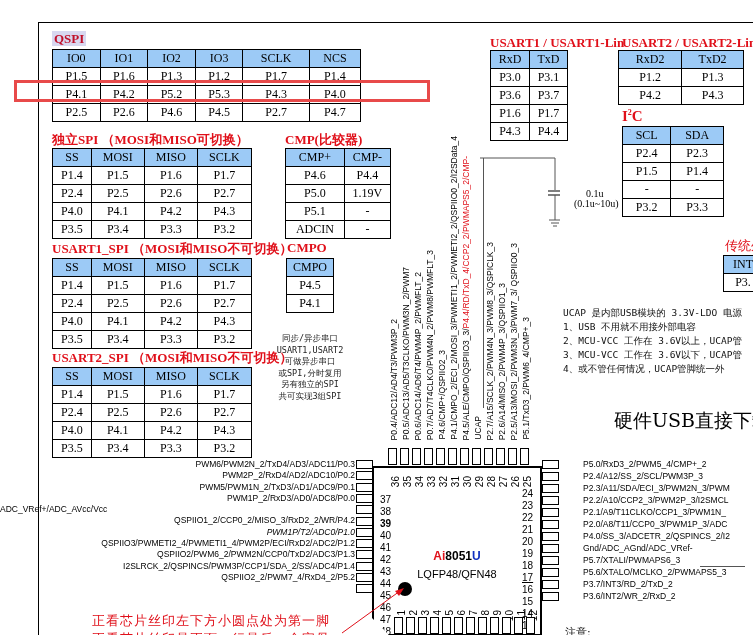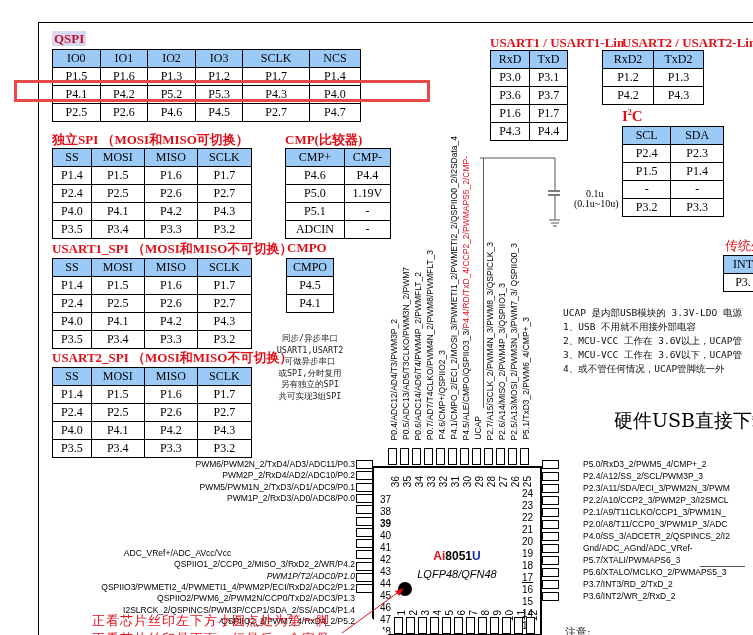--- a/index.html
+++ b/index.html
@@ -254,21 +254,21 @@
         <td>P1.7</td>
       </tr>
   <tr>
         <td>P4.3</td>
         <td>P4.4</td>
       </tr>
 </tbody>
   </table>
 
 <div class="abs title-red" style="left:622px; top:35px;">USART2 / USART2-Lin</div>
-<table class="pt" style="left:602px; top:50px; width:102px;">
+<table class="pt" style="left:618px; top:50px; width:126px;">
   <tbody>
       <tr>
         <th>RxD2</th>
         <th>TxD2</th>
       </tr>
   <tr>
         <td>P1.2</td>
         <td>P1.3</td>
       </tr>
   <tr>
@@ -427,30 +427,30 @@
     <span class="pin-num vert" style="left:72px;">7</span>
     <span class="pin-num vert" style="left:84px;">8</span>
     <span class="pin-num vert" style="left:96px;">9</span>
     <span class="pin-num vert" style="left:108px;">10</span>
     <span class="pin-num vert" style="left:120px;">11</span>
     <span class="pin-num vert" style="left:132px;">12</span>
   </div>
   <div class="abs" style="left:0; top:78px; width:166px; text-align:center;">
     <span class="chip-name" style="color:#e0101a;">Ai</span><span class="chip-name">8051</span><span class="chip-name" style="color:#1030c0;">U</span>
   </div>
-  <div class="abs chip-pkg" style="left:0; top:100px; width:166px; text-align:center;font-style:italic;">LQFP48/QFN48</div>
+  <div class="abs chip-pkg" style="left:0; top:100px; width:166px; text-align:center;">LQFP48/QFN48</div>
   <div class="abs" style="left:24px; top:114px; width:14px; height:14px; border-radius:50%; background:#000;"></div>
 </div>
 
 <div class="abs" style="left:0; top:459px; width:355px;">
   <div class="pinlabel" style="text-align:right; height:11.3px;">PWM6/PWM2N_2/TxD4/AD3/ADC11/P0.3</div>
   <div class="pinlabel" style="text-align:right; height:11.3px;">PWM2P_2/RxD4/AD2/ADC10/P0.2</div>
   <div class="pinlabel" style="text-align:right; height:11.3px;">PWM5/PWM1N_2/TxD3/AD1/ADC9/P0.1</div>
   <div class="pinlabel" style="text-align:right; height:11.3px;">PWM1P_2/RxD3/AD0/ADC8/P0.0</div>
-  <div class="pinlabel" style="text-align:center; height:11.3px;margin-top:44px;">ADC_VRef+/ADC_AVcc/Vcc</div>
+  <div class="pinlabel" style="text-align:left; height:11.3px;">ADC_VRef+/ADC_AVcc/Vcc</div>
   <div class="pinlabel" style="text-align:right; height:11.3px;">QSPIIO1_2/CCP0_2/MISO_3/RxD2_2/WR/P4.2</div>
   <div class="pinlabel" style="text-align:right; height:11.3px;font-style:italic;">PWM1P/T2/ADC0/P1.0</div>
   <div class="pinlabel" style="text-align:right; height:11.3px;">QSPIIO3/PWMETI2_4/PWMETI1_4/PWM2P/ECI/RxD2/ADC2/P1.2</div>
   <div class="pinlabel" style="text-align:right; height:11.3px;">QSPIIO2/PWM6_2/PWM2N/CCP0/TxD2/ADC3/P1.3</div>
   <div class="pinlabel" style="text-align:right; height:11.3px;">I2SLRCK_2/QSPINCS/PWM3P/CCP1/SDA_2/SS/ADC4/P1.4</div>
   <div class="pinlabel" style="text-align:right; height:11.3px;">QSPIIO2_2/PWM7_4/RxD4_2/P5.2</div>
 </div>
 <div class="abs" style="left:356px; top:460px;">
   <div class="pinbox-h" style="top:0px;"></div>
   <div class="pinbox-h" style="top:11.3px;"></div>

